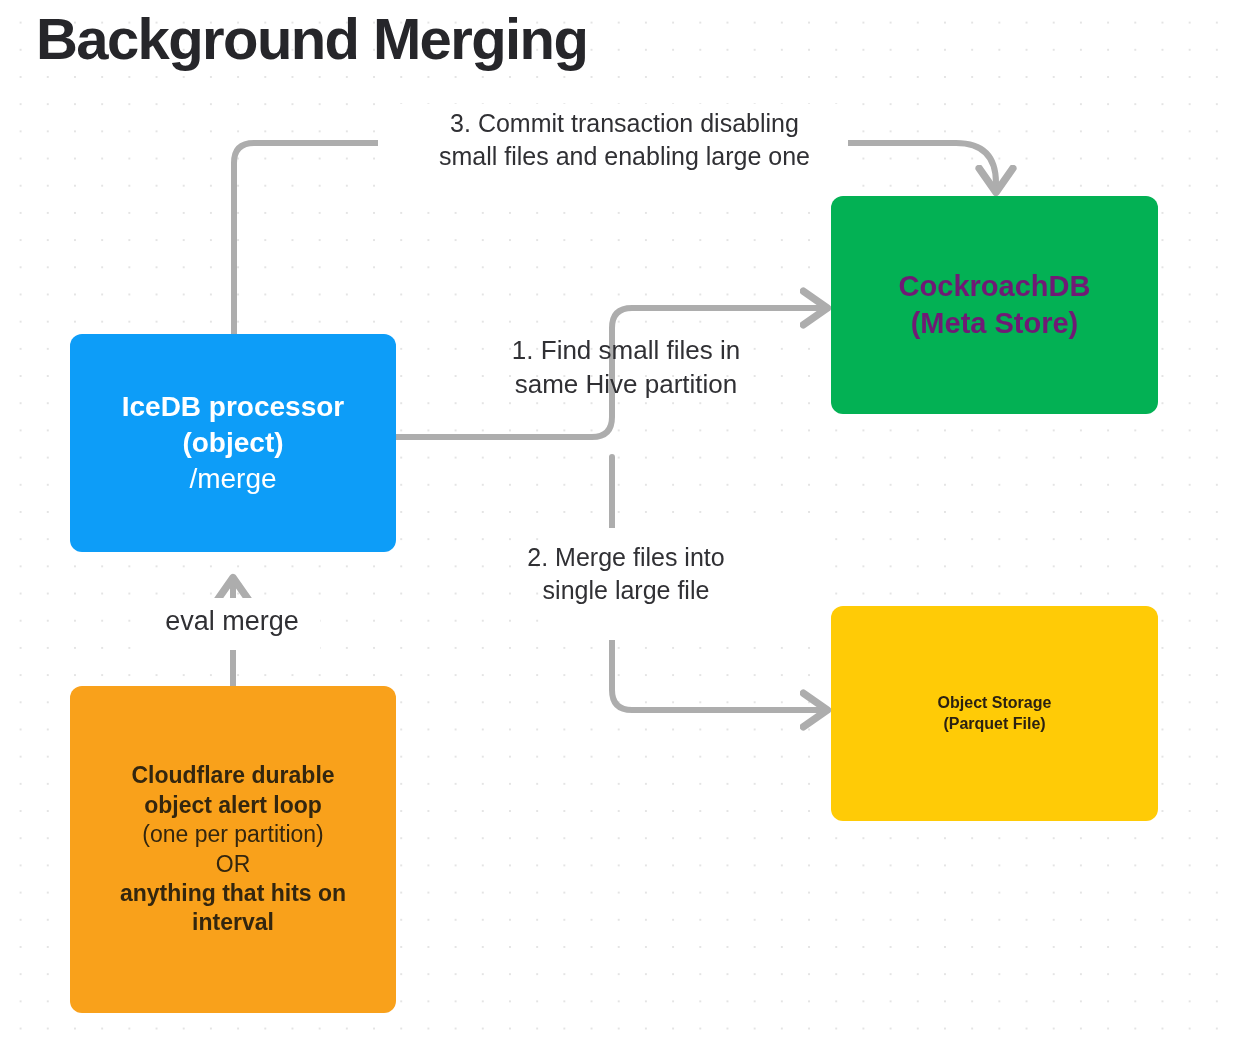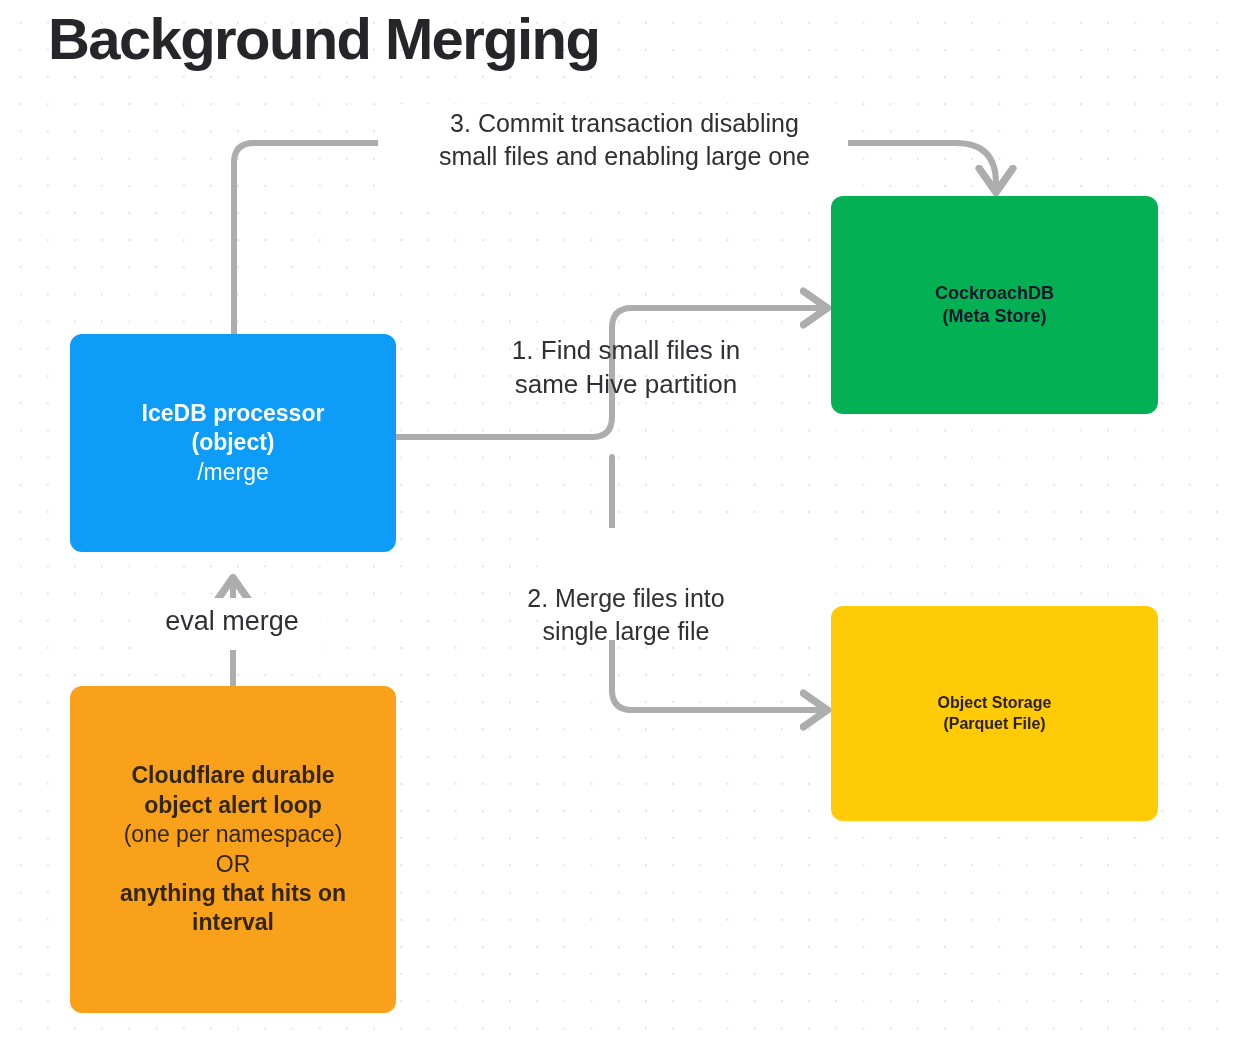--- a/index.html
+++ b/index.html
@@ -25,21 +25,20 @@
   
   #page-title {
     position: absolute;
     left: 36px;
     top: 5px;
     font-size: 58px;
     font-weight: bold;
     letter-spacing: -1.6px;
     color: #26262a;
     white-space: nowrap;
-    margin-left: 12px;
   }
 
   
   .node {
     position: absolute;
     box-sizing: border-box;
     border-radius: 12px;
     display: flex;
     flex-direction: column;
     align-items: center;
@@ -51,27 +50,27 @@
     display: block;
     width: 100%;
   }
   .ln.b { font-weight: bold; }
   .ln.r { font-weight: normal; }
 
   #node-icedb {
     left: 70px; top: 334px; width: 326px; height: 218px;
     background: #0D9DF8;
     color: #ffffff;
-    font-size: 23px;
+    font-size: 28px;
   }
   #node-cockroachdb {
     left: 831px; top: 196px; width: 327px; height: 218px;
     background: #03B154;
-    color: #0f172a;
-    font-size: 18px;
+    color: #701a75;
+    font-size: 29px;
   }
   #node-object-storage {
     left: 831px; top: 606px; width: 327px; height: 215px;
     background: #FFCB06;
     color: #2b2112;
     font-size: 16px;
   }
   #node-cloudflare {
     left: 70px; top: 686px; width: 326px; height: 327px;
     background: #F9A11B;
@@ -91,21 +90,20 @@
     left: 391px; top: 107px; width: 467px;
     font-size: 25px;
   }
   #label-step1 {
     left: 466px; top: 333px; width: 320px;
     font-size: 26px;
   }
   #label-step2 {
     left: 466px; top: 541px; width: 320px;
     font-size: 25px;
-    margin-top: 41px;
   }
   #label-eval-merge {
     left: 132px; top: 604px; width: 200px;
     font-size: 27px;
   }
 
   
   #connectors {
     position: absolute;
     left: 0; top: 0;
@@ -155,21 +153,21 @@
   </div>
 
   <div class="node" id="node-object-storage">
     <span class="ln b">Object Storage</span>
     <span class="ln b">(Parquet File)</span>
   </div>
 
   <div class="node" id="node-cloudflare">
     <span class="ln b">Cloudflare durable</span>
     <span class="ln b">object alert loop</span>
-    <span class="ln r">(one per namespace)</span>
+    <span class="ln r">(one per partition)</span>
     <span class="ln r">OR</span>
     <span class="ln b">anything that hits on</span>
     <span class="ln b">interval</span>
   </div>
 
   <div class="edge-label" id="label-step3">
     <div>3. Commit transaction disabling</div>
     <div>small files and enabling large one</div>
   </div>
 

